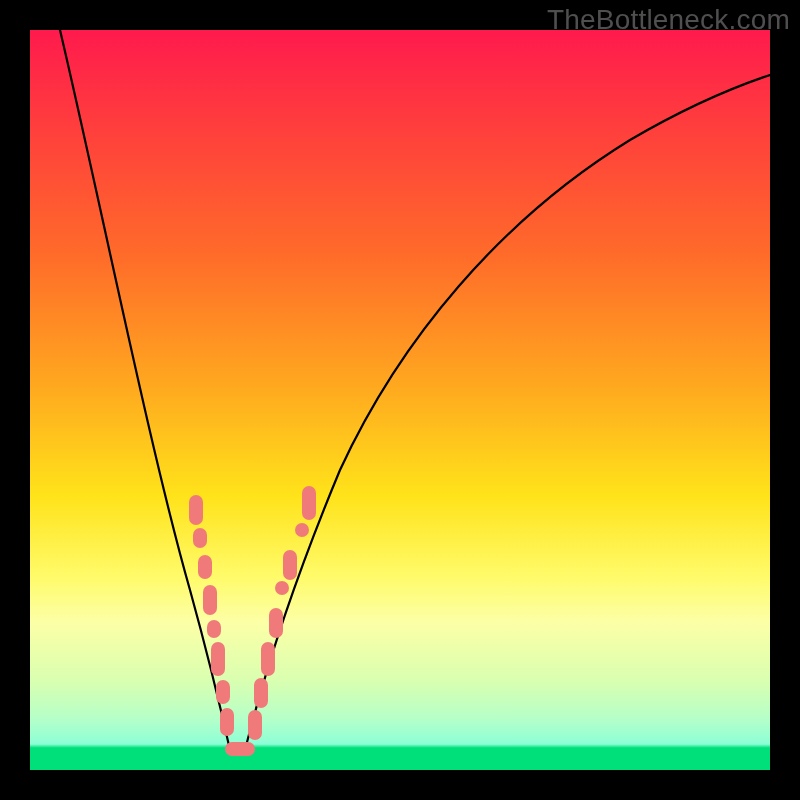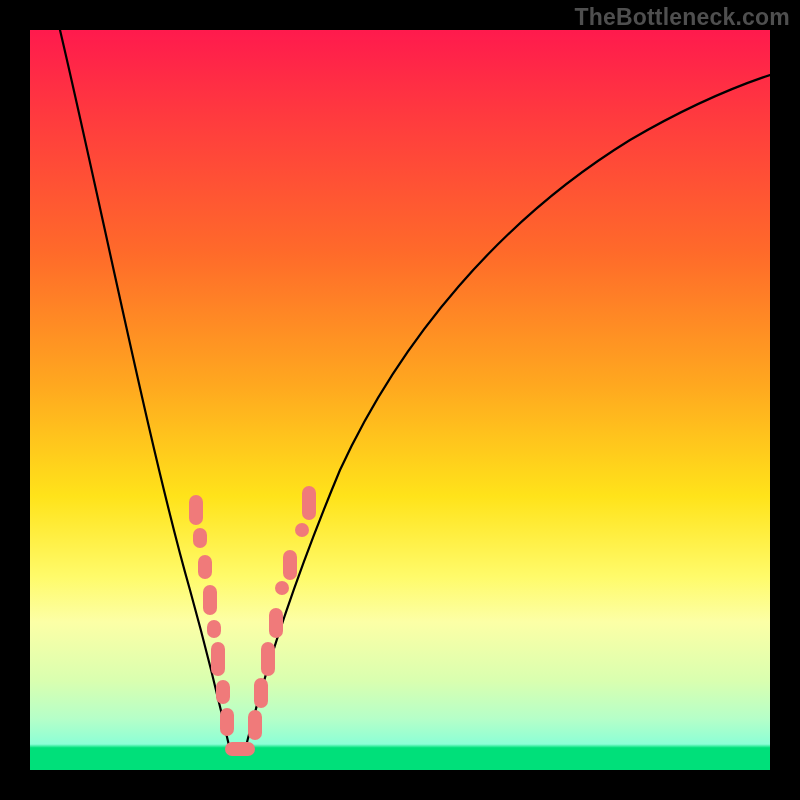--- a/index.html
+++ b/index.html
@@ -40,22 +40,22 @@
       #8cffd6 96.5%,
       #00e07a 97%,
       #00e07a 100%
     );
   }
   .watermark {
     position: absolute;
     top: 4px;
     right: 10px;
     color: #4f4f4f;
-    font-size: 23px;
-    font-weight: 700;
+    font-size: 28px;
+    font-weight: 400;
     letter-spacing: 0.2px;
     pointer-events: none;
   }
   svg.curve {
     position: absolute;
     left: 0;
     top: 0;
     width: 740px;
     height: 740px;
     pointer-events: none;

